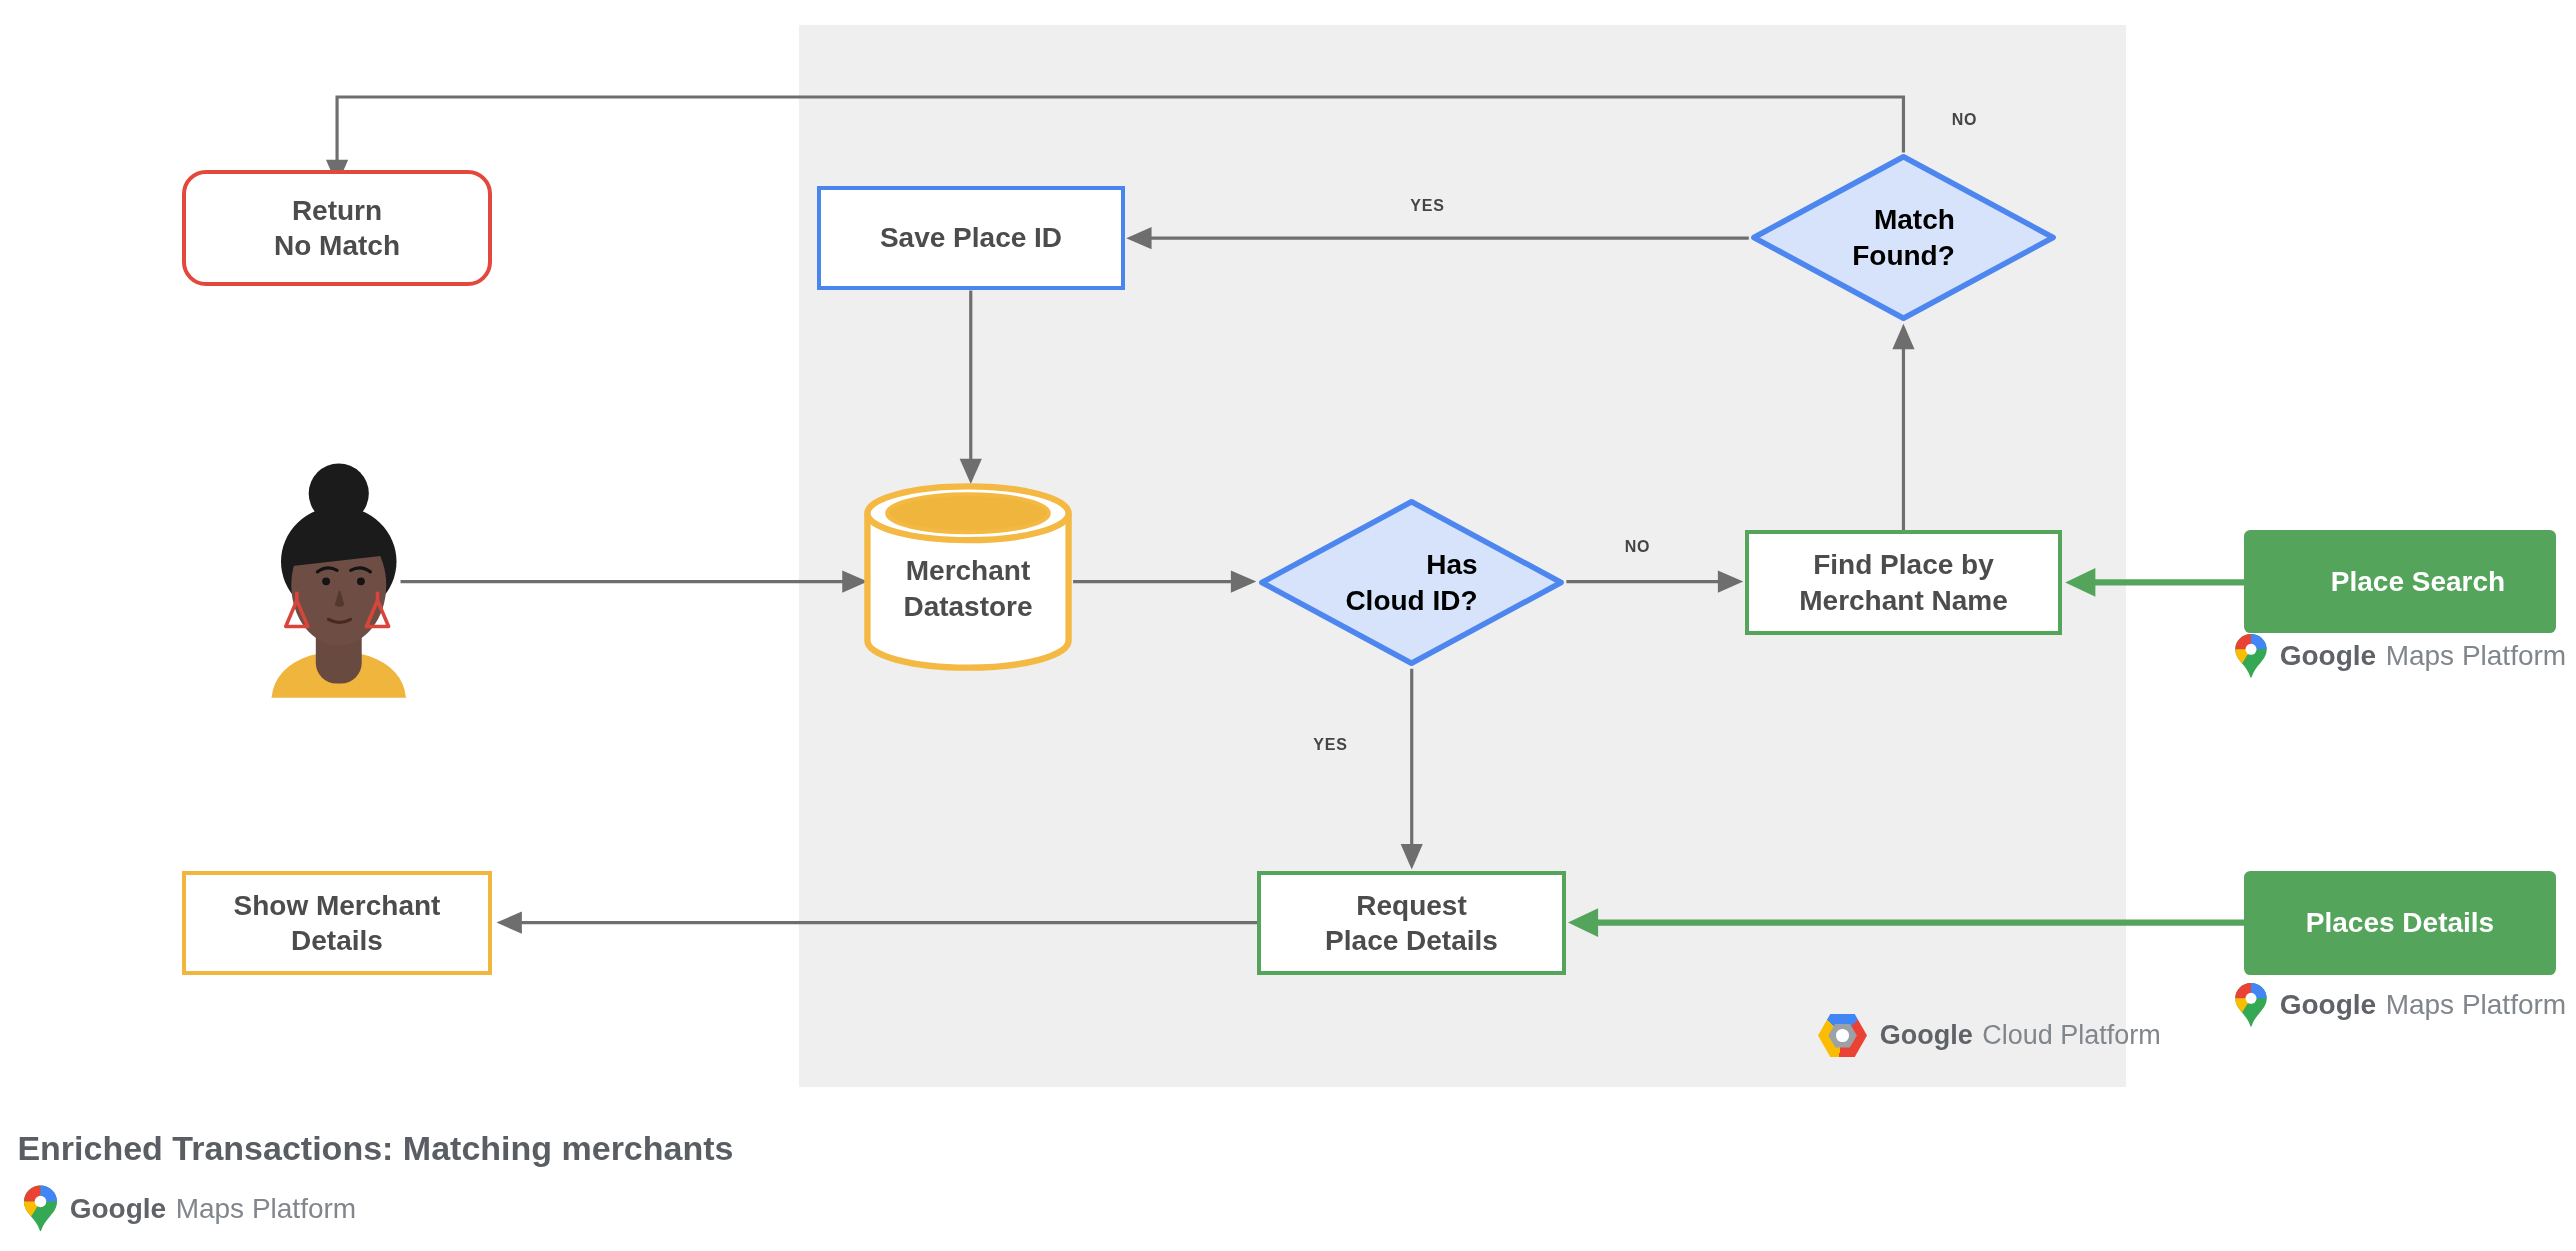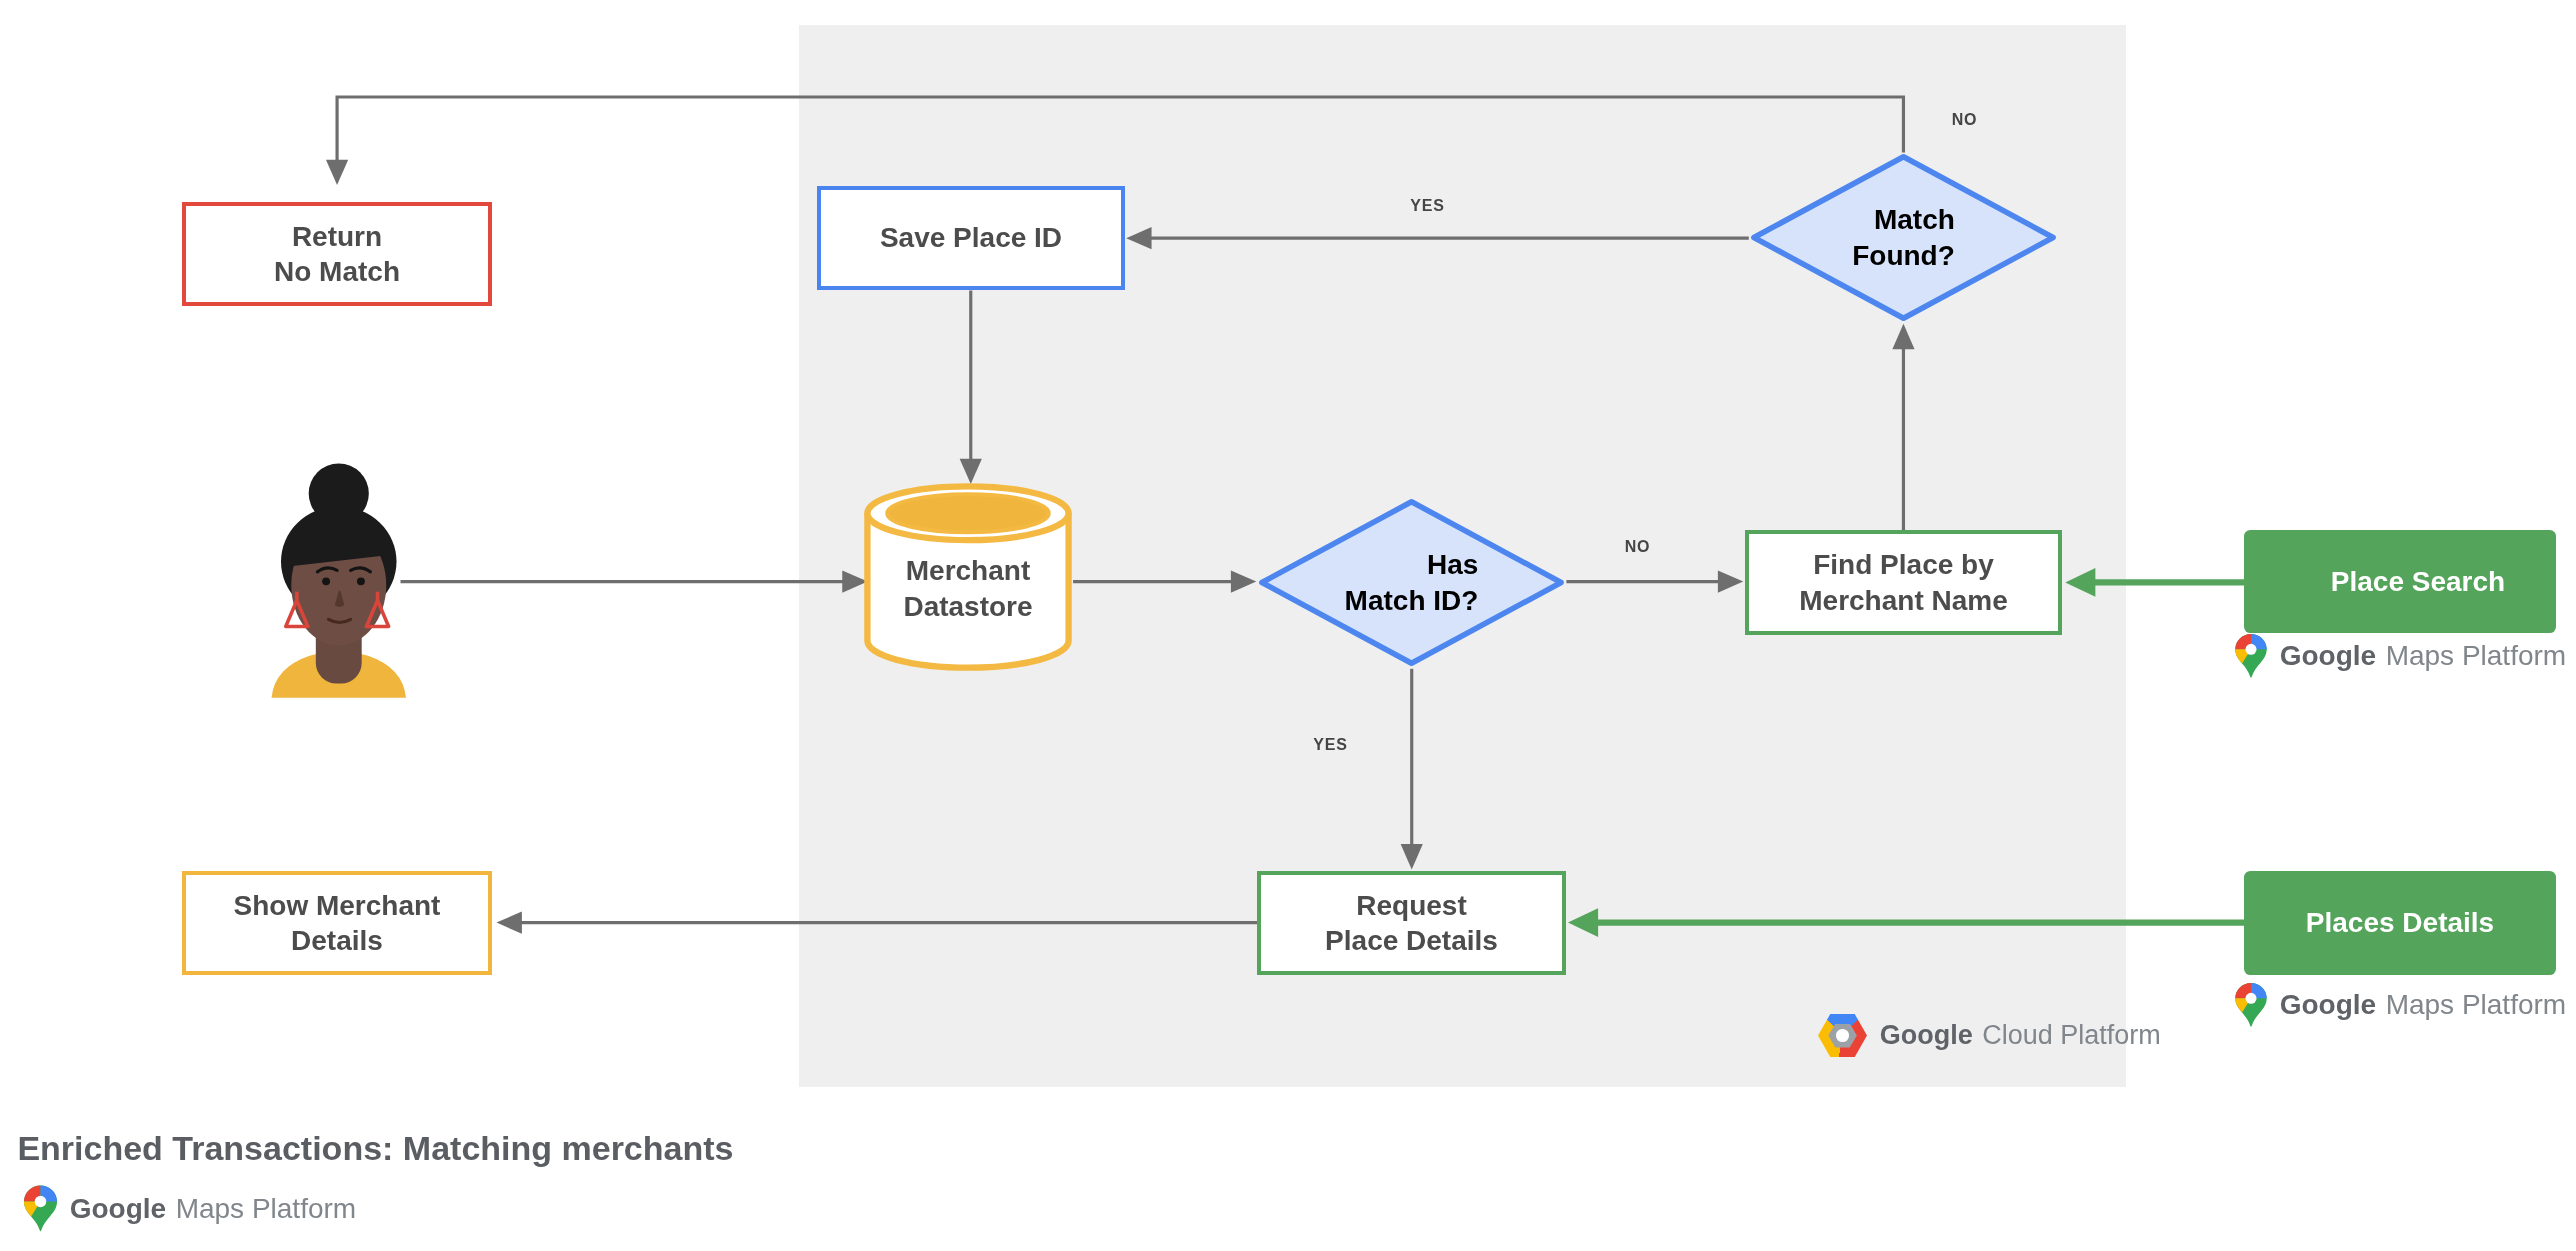--- a/index.html
+++ b/index.html
@@ -69,21 +69,21 @@
     <g stroke="#55A45C" stroke-width="8" fill="none">
       <line x1="2830" y1="734" x2="2622" y2="734"></line>
       <line x1="2830" y1="1163" x2="1995" y2="1163"></line>
     </g>
     <g fill="#55A45C" stroke="none">
       <polygon points="2604,734 2642,716 2642,752"></polygon>
       <polygon points="1977,1163 2015,1145 2015,1181"></polygon>
     </g>
   </svg>
 
-  <div class="box b-red" style="left:182px;top:202px;width:310px;height:104px;">Return
+  <div class="box b-red" style="left:182px;top:170px;width:310px;height:116px;border-radius:24px;">Return
 No Match</div>
 
   <div class="box b-blue" style="left:817px;top:186px;width:308px;height:104px;">Save Place ID</div>
 
   <div class="box b-green" style="left:1745px;top:530px;width:317px;height:105px;">Find Place by
 Merchant Name</div>
 
   <div class="box f-green" style="left:2244px;top:530px;width:312px;height:103px;padding-left:36px;">Place Search</div>
 
   <div class="box b-green" style="left:1257px;top:871px;width:309px;height:104px;">Request
@@ -97,21 +97,21 @@
   <svg class="diamond-wrap" style="left:1749px;top:152px;" width="309" height="171" viewBox="0 0 390 216">
     <polygon points="195,6 384,108 195,210 6,108" fill="#D7E3FB" stroke="#4C86EE" stroke-width="7" stroke-linejoin="round"></polygon>
   </svg>
   <div class="diamond-label" style="left:1749px;top:152px;width:309px;height:171px;">Match
 Found?</div>
 
   <svg class="diamond-wrap" style="left:1257px;top:497px;" width="309" height="171" viewBox="0 0 390 216">
     <polygon points="195,6 384,108 195,210 6,108" fill="#D7E3FB" stroke="#4C86EE" stroke-width="7" stroke-linejoin="round"></polygon>
   </svg>
   <div class="diamond-label" style="left:1257px;top:497px;width:309px;height:171px;">Has
-Match ID?</div>
+Cloud ID?</div>
 
   <svg class="diamond-wrap" style="left:861px;top:480px;" width="214" height="198" viewBox="0 0 270 250">
     <path d="M8 42 L8 203 A127 34 0 0 0 262 203 L262 42" fill="#ffffff" stroke="#F4B942" stroke-width="8"></path>
     <ellipse cx="135" cy="42" rx="127" ry="34" fill="#ffffff" stroke="#F4B942" stroke-width="8"></ellipse>
     <ellipse cx="135" cy="42" rx="102" ry="24" fill="#EFB53C" stroke="#F4B942" stroke-width="5"></ellipse>
   </svg>
   <div class="cyl-label" style="left:861px;top:533px;width:214px;height:111px;">Merchant
 Datastore</div>
 
   <svg class="avatar" width="182" height="238" viewBox="0 0 230 300">

